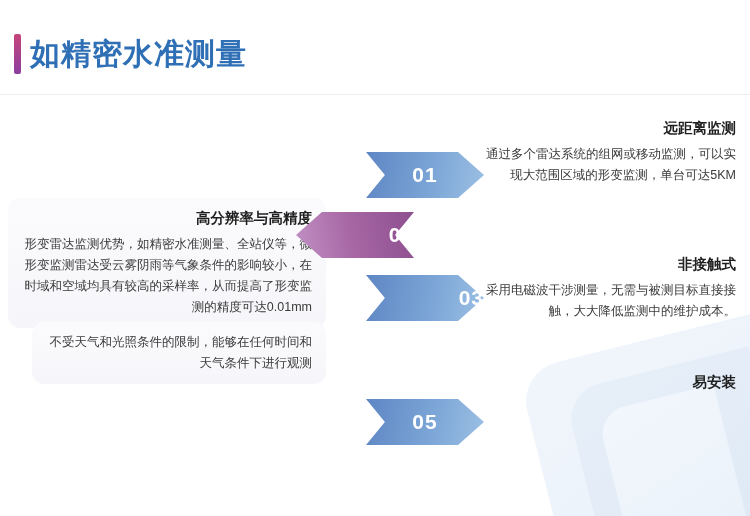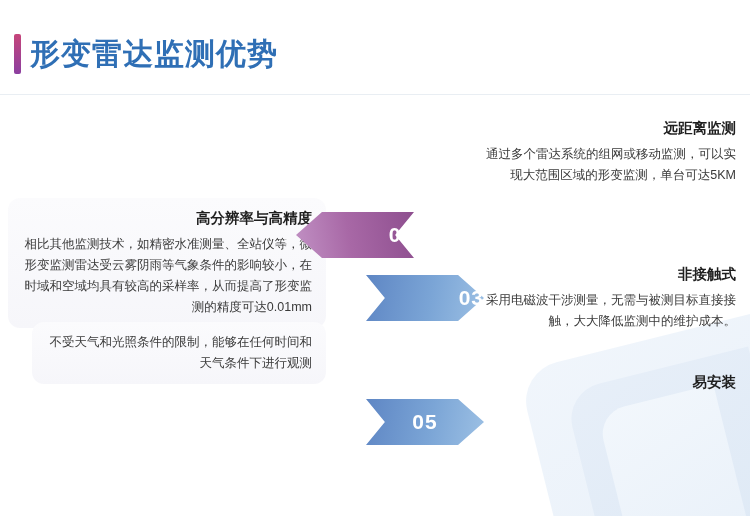--- a/index.html
+++ b/index.html
@@ -149,53 +149,56 @@
 
   .panel.right-side { text-align: right; }
 
   
   #panel-01 { left: 484px; top: 118px; width: 252px; }
   #chip-01  { left: 366px; top: 152px; }
 
   #panel-02 { left: 8px;  top: 198px; width: 290px; }
   #chip-02  { left: 296px; top: 212px; justify-content: flex-end; }
 
-  #panel-03 { left: 484px; top: 264px; width: 252px; }
+  #panel-03 { left: 484px; top: 254px; width: 252px; }
   #chip-03  { left: 366px; top: 275px; justify-content: flex-end; }
 
   #panel-04 { left: 32px;  top: 322px; width: 266px; }
   #chip-04  { left: 296px; top: 337px; }
 
   #panel-05 { left: 484px; top: 372px; width: 252px; }
   #chip-05  { left: 366px; top: 399px; }
 </style>
 </head>
 <body>
 
 <div class="slide">
 
   <div class="bg-shape bg-shape-1"></div>
   <div class="bg-shape bg-shape-2"></div>
   <div class="bg-shape bg-shape-3"></div>
 
   <div class="title-bar"></div>
-  <div class="title">形变雷达监测优势</div>
+  <div class="title">如精密水准测量</div>
   <div class="title-rule"></div>
 
+  <div class="chip right" id="chip-01">
+    <span>01</span>
+  </div>
   <div class="panel right-side" id="panel-01">
     <h3>远距离监测</h3>
     <p>通过多个雷达系统的组网或移动监测，可以实现大范围区域的形变监测，单台可达5KM</p>
   </div>
 
   <div class="chip left" id="chip-02">
     <span>02</span>
   </div>
   <div class="panel left-side" id="panel-02">
     <h3>高分辨率与高精度</h3>
-    <p>相比其他监测技术，如精密水准测量、全站仪等，微形变监测雷达受云雾阴雨等气象条件的影响较小，在时域和空域均具有较高的采样率，从而提高了形变监测的精度可达0.01mm</p>
+    <p>形变雷达监测优势，如精密水准测量、全站仪等，微形变监测雷达受云雾阴雨等气象条件的影响较小，在时域和空域均具有较高的采样率，从而提高了形变监测的精度可达0.01mm</p>
   </div>
 
   <div class="chip right" id="chip-03">
     <span>03</span>
   </div>
   <div class="panel right-side" id="panel-03">
     <h3>非接触式</h3>
     <p>采用电磁波干涉测量，无需与被测目标直接接触，大大降低监测中的维护成本。</p>
   </div>
 

